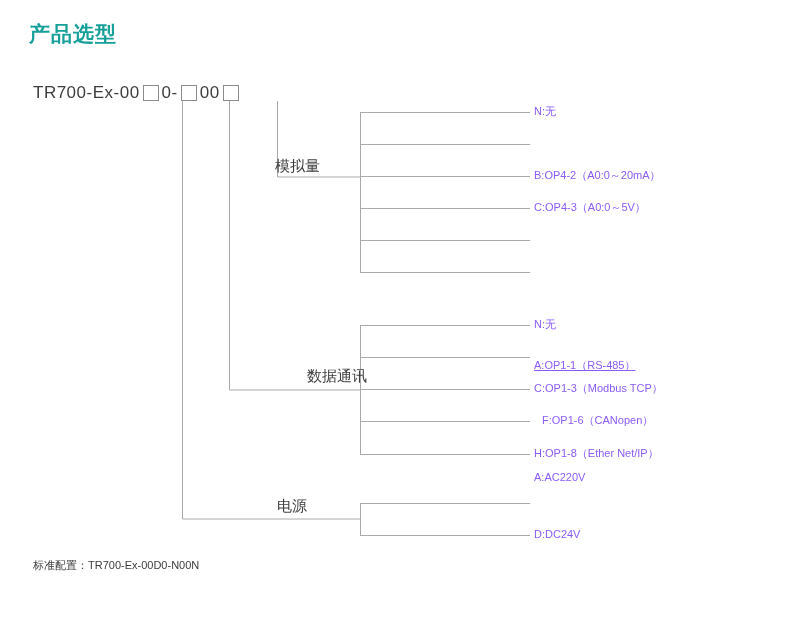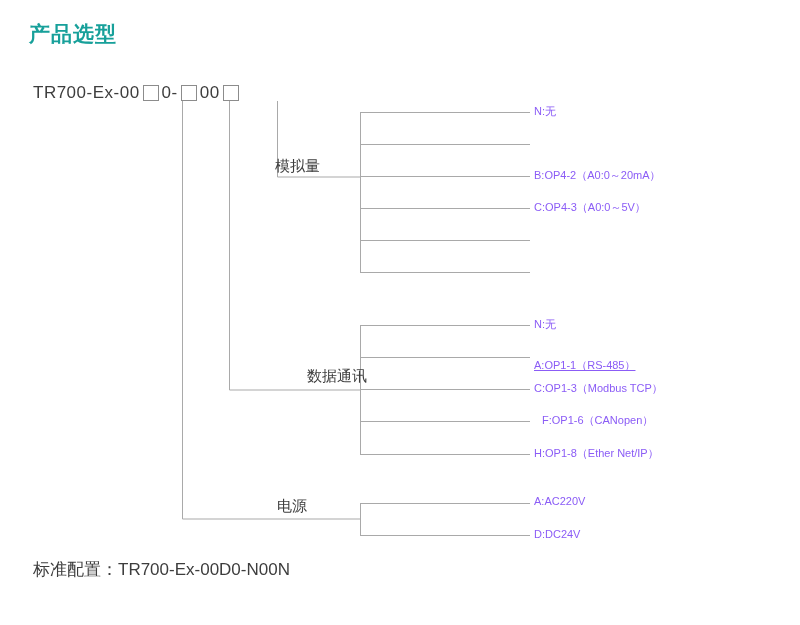--- a/index.html
+++ b/index.html
@@ -49,21 +49,21 @@
     height: 14px;
     border: 1px solid #8c8c8c;
     background: #fff;
     margin: 0 3px;
     vertical-align: middle;
   }
   .footer-line {
     position: absolute;
     left: 33px;
     top: 558px;
-    font-size: 17px;
+    font-size: 11px;
     color: #3d3d3d;
     white-space: nowrap;
   }
   .opt-label {
     position: absolute;
     font-size: 11px;
     color: #8b5cf6;
     white-space: nowrap;
     line-height: 1;
   }
@@ -140,18 +140,18 @@
   <div class="opt-label" style="left:534px; top:106px;">N:无</div>
   <div class="opt-label" style="left:534px; top:170px;">B:OP4-2（A0:0～20mA）</div>
   <div class="opt-label" style="left:534px; top:202px;">C:OP4-3（A0:0～5V）</div>
 
   <div class="opt-label" style="left:534px; top:319px;">N:无</div>
   <div class="opt-label" style="left:534px; top:360px;text-decoration:underline;">A:OP1-1（RS-485）</div>
   <div class="opt-label" style="left:534px; top:383px;text-align:right;">C:OP1-3（Modbus TCP）</div>
   <div class="opt-label" style="left:534px; top:415px;margin-left:8px;">F:OP1-6（CANopen）</div>
   <div class="opt-label" style="left:534px; top:448px;">H:OP1-8（Ether Net/IP）</div>
 
-  <div class="opt-label" style="left:534px; top:496px;text-align:center;">A:AC220V</div>
+  <div class="opt-label" style="left:534px; top:472px;text-align:center;">A:AC220V</div>
   <div class="opt-label" style="left:534px; top:529px;">D:DC24V</div>
 
   <div class="footer-line">标准配置：TR700-Ex-00D0-N00N</div>
 
 </div>
 
 </body></html>

